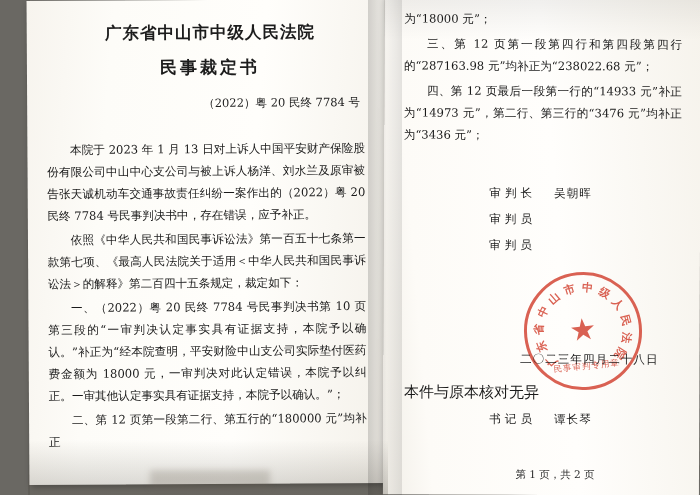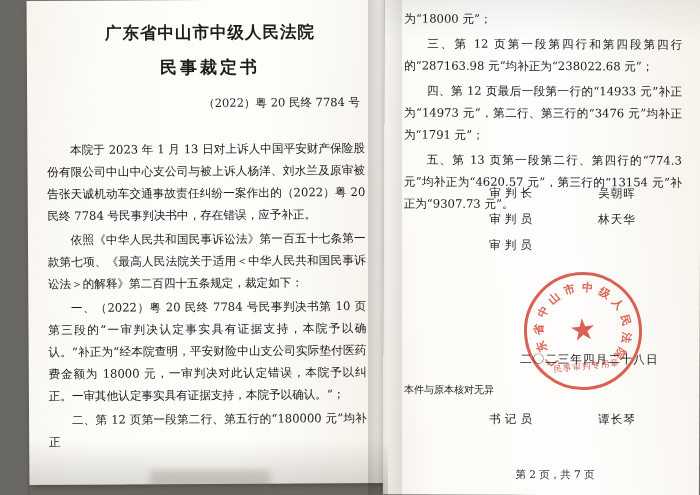--- a/index.html
+++ b/index.html
@@ -121,34 +121,34 @@
     position: absolute;
     left: 470px; top: 180px; width: 210px;
     font-size: 11.6px;
     line-height: 26px;
     font-family: "DejaVu Serif", "Liberation Serif", serif;
     color: #1a1a1a;
     transform: rotate(0.2deg);
   }
   .sig-row { display: flex; }
   .sig-role { width: 66px; letter-spacing: 4px; text-align: right; }
-  .sig-name { flex: 1; text-align: center; padding-left: 18px; letter-spacing: 1px;}
+  .sig-name { flex: 1; text-align: left; padding-left: 18px; letter-spacing: 1px;}
   #date-line {
     position: absolute;
     left: 520px; top: 352px;
     font-size: 11.6px;
     letter-spacing: 1px;
     font-family: "DejaVu Serif", "Liberation Serif", serif;
     color: #1a1a1a;
     transform: rotate(0.2deg);
   }
   #verify-line {
     position: absolute;
     left: 404px; top: 383px;
-    font-size: 10px;
+    font-size: 15px;
     font-family: "DejaVu Serif", "Liberation Serif", serif;
     color: #1a1a1a;
     transform: rotate(0.2deg);
   }
   #clerk-row {
     position: absolute;
     left: 470px; top: 412px; width: 210px;
     font-size: 11.6px;
     font-family: Liberation Serif, serif;
     color: #1a1a1a;
@@ -242,32 +242,30 @@
   <div class="shade" id="bottom-smudge"></div>
 
   <div class="sheet" id="sheet-right"></div>
   <div class="shade" id="shade-top-right"></div>
   <div class="shade" id="shade-gutter"></div>
   <div class="shade" id="shade-bottom"></div>
 
   <div class="doc-text body-para" id="right-body">
     <p>为“18000 元”；</p>
     <p class="ind">三、第 12 页第一段第四行和第四段第四行的“287163.98 元”均补正为“238022.68 元”；</p>
-    <p class="ind">四、第 12 页最后一段第一行的“14933 元”补正为“14973 元”，第二行、第三行的“3476 元”均补正为“1791 元”；</p>
-    <p class="ind">五、第 13 页第一段第二行、第四行的“774.3 元”均补正为“4620.57 元”，第三行的“13154 元”补正为“9307.73 元”。</p>
+    <p class="ind">四、第 12 页最后一段第一行的“14933 元”补正为“14973 元”，第二行、第三行的“3476 元”均补正为“3436 元”；</p>
   </div>
 
   <div id="sig-block">
     <div class="sig-row">
       <span class="sig-role">审判长</span>
       <span class="sig-name">吴朝晖</span>
     </div>
     <div class="sig-row">
       <span class="sig-role">审判员</span>
-      <span class="sig-name">林天华</span>
     </div>
     <div class="sig-row">
       <span class="sig-role">审判员</span>
     </div>
   </div>
 
   <div id="seal">
     <div class="seal-text" id="seal-ring">
         <div class="seal-char" style="left: 22.0233px; top: 82.355px; transform: rotate(-127.8deg);">广</div>
         <div class="seal-char" style="left: 14.3816px; top: 66.8126px; transform: rotate(-104.564deg);">东</div>
@@ -287,15 +285,15 @@
   </div>
 
   <div id="date-line">二〇二三年四月二十八日</div>
   <div id="verify-line">本件与原本核对无异</div>
 
   <div id="clerk-row">
     <span class="sig-role">书记员</span>
     <span class="sig-name">谭长琴</span>
   </div>
 
-  <div id="page-no">第 2 页，共 7 页</div>
+  <div id="page-no">第 1 页，共 2 页</div>
 
 </div>
 
 </body></html>

